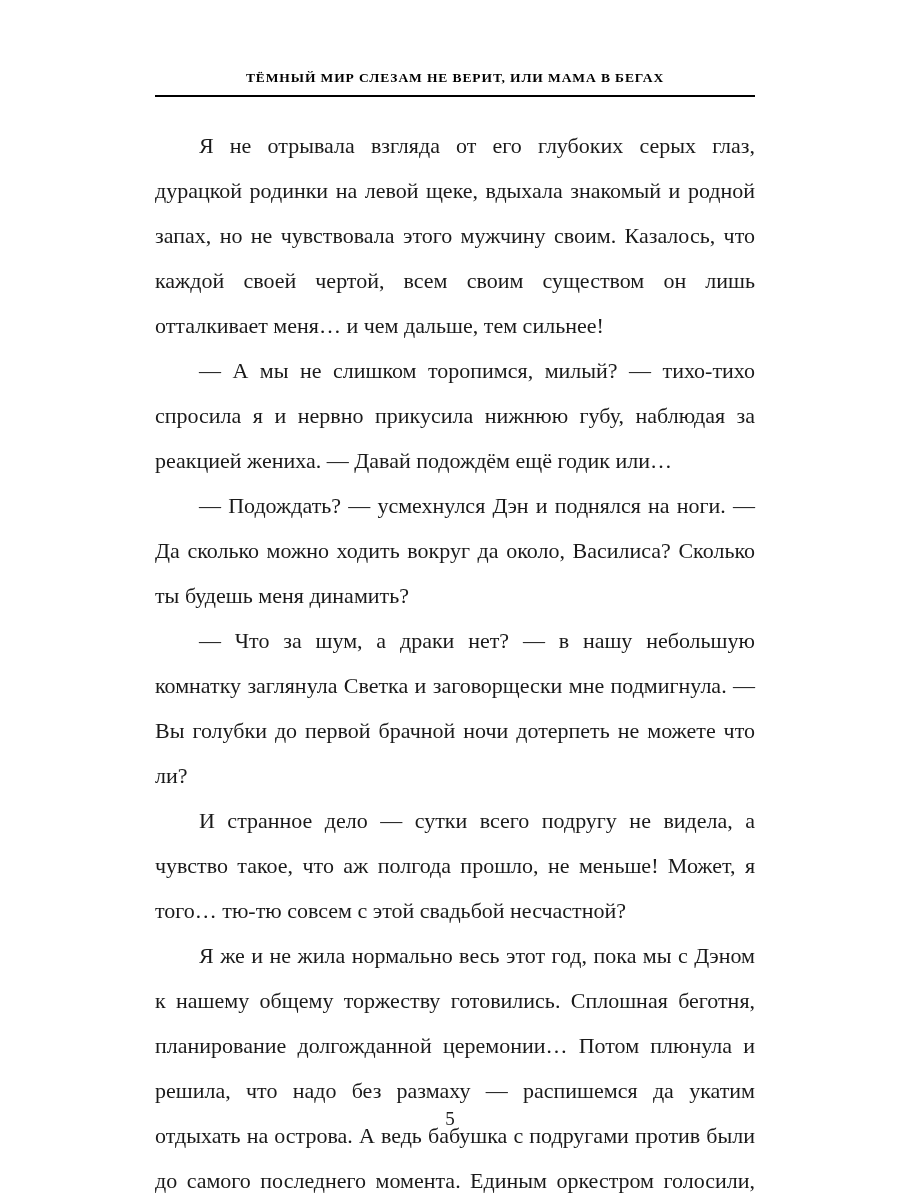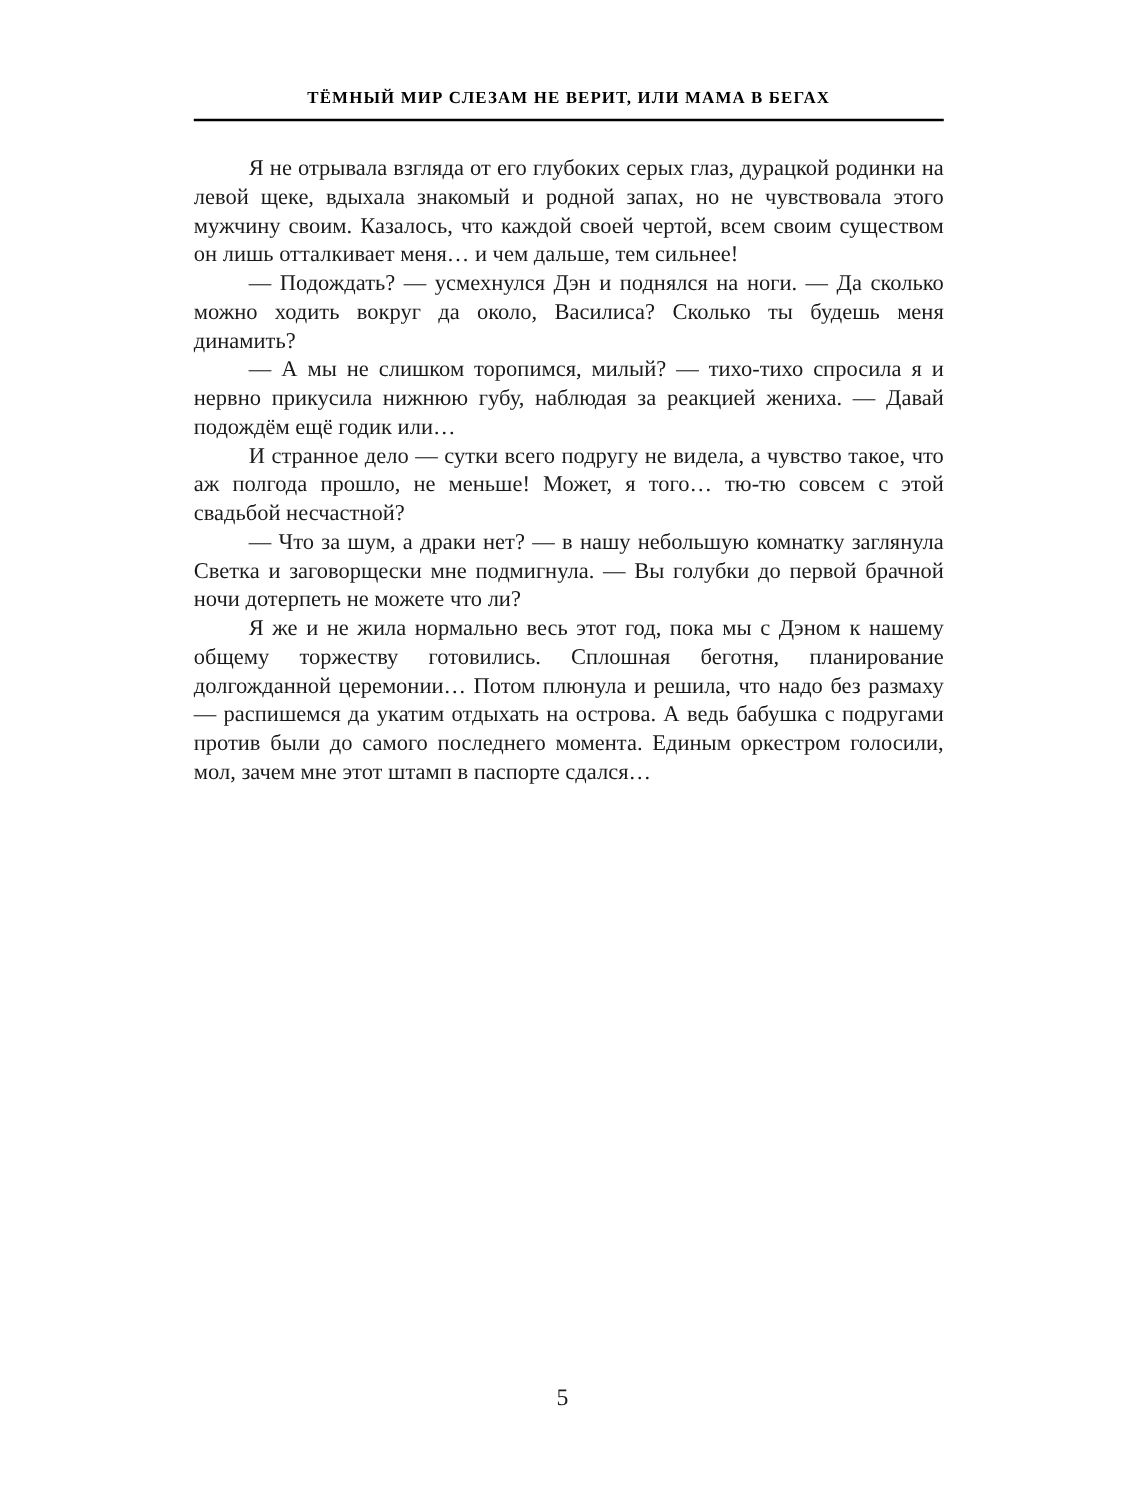--- a/index.html
+++ b/index.html
@@ -41,22 +41,22 @@
   .head-rule {
     width: 100%;
     height: 2px;
     background: #000000;
     margin-bottom: 26px;
   }
   .body-text p {
     margin: 0;
     text-indent: 44px;
     text-align: justify;
-    font-size: 18px;
-    line-height: 23px;
+    font-size: 22px;
+    line-height: 45px;
     font-family: "Liberation Serif", serif;
     color: #1a1a1a;
     -webkit-hyphens: manual;
     hyphens: manual;
   }
   .page-number {
     position: absolute;
     left: 0;
     right: 0;
     top: 1108px;
@@ -72,24 +72,24 @@
 <div class="page">
 
   <div class="content">
 
     <div class="running-head">Тёмный мир слезам не верит, или Мама в бегах</div>
 
     <div class="head-rule"></div>
 
     <div class="body-text">
       <p>Я не отрывала взгляда от его глубоких серых глаз, дурацкой родинки на левой щеке, вдыхала знакомый и родной запах, но не чувствовала этого мужчину своим. Казалось, что каждой своей чертой, всем своим существом он лишь отталкивает меня… и чем дальше, тем сильнее!</p>
+      <p>— А мы не слишком торопимся, милый? — тихо-тихо спросила я и нервно прикусила нижнюю губу, наблюдая за реакцией жениха. — Давай подождём ещё годик или…</p>
       <p>— Подождать? — усмехнулся Дэн и поднялся на ноги. — Да сколько можно ходить вокруг да около, Василиса? Сколько ты будешь меня динамить?</p>
-      <p>— А мы не слишком торопимся, милый? — тихо-тихо спросила я и нервно прикусила нижнюю губу, наблюдая за реакцией жениха. — Давай подождём ещё годик или…</p>
+      <p>— Что за шум, а драки нет? — в нашу небольшую комнатку заглянула Светка и заговорщески мне подмигнула. — Вы голубки до первой брачной ночи дотерпеть не можете что ли?</p>
       <p>И странное дело — сутки всего подругу не видела, а чувство такое, что аж полгода прошло, не меньше! Может, я того… тю-тю совсем с этой свадьбой несчастной?</p>
-      <p>— Что за шум, а драки нет? — в нашу небольшую комнатку заглянула Светка и заговорщески мне подмигнула. — Вы голубки до первой брачной ночи дотерпеть не можете что ли?</p>
       <p>Я же и не жила нормально весь этот год, пока мы с Дэном к нашему общему торжеству готовились. Сплошная беготня, планирование долгожданной церемонии… Потом плюнула и решила, что надо без размаху — распишемся да укатим отдыхать на острова. А ведь бабушка с подругами против были до самого последнего момента. Единым оркестром голосили, мол, зачем мне этот штамп в паспорте сдался…</p>
     </div>
 
   </div>
 
   <div class="page-number">5</div>
 
 </div>
 
 </body></html>

